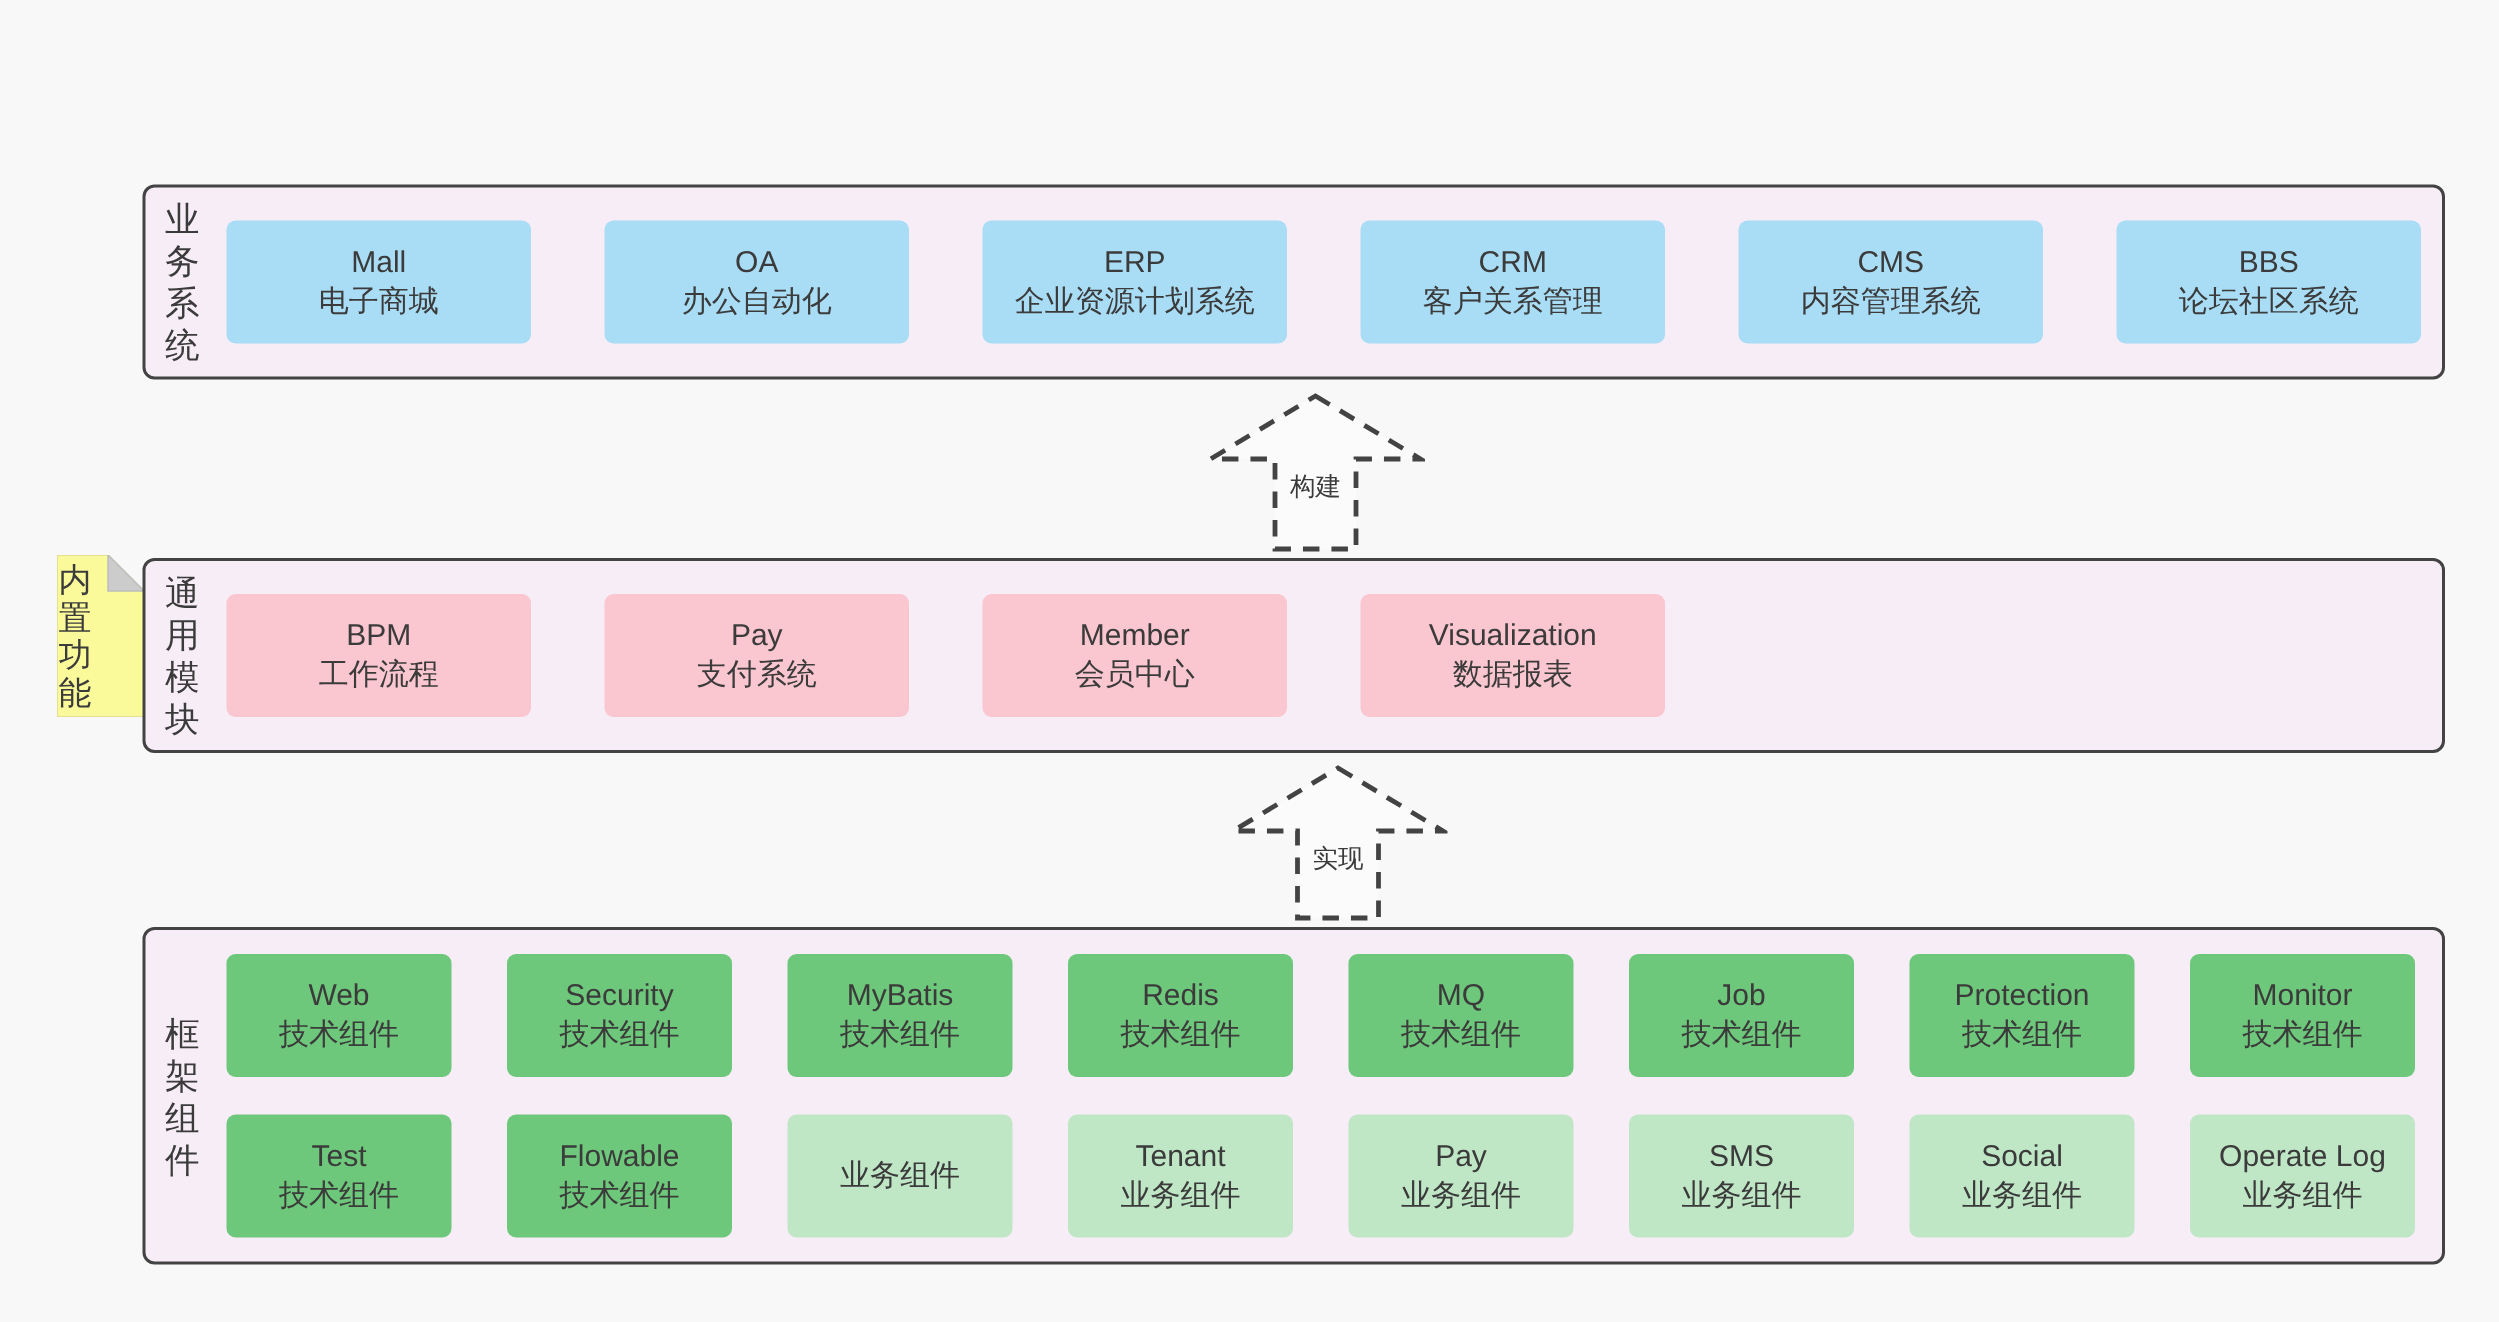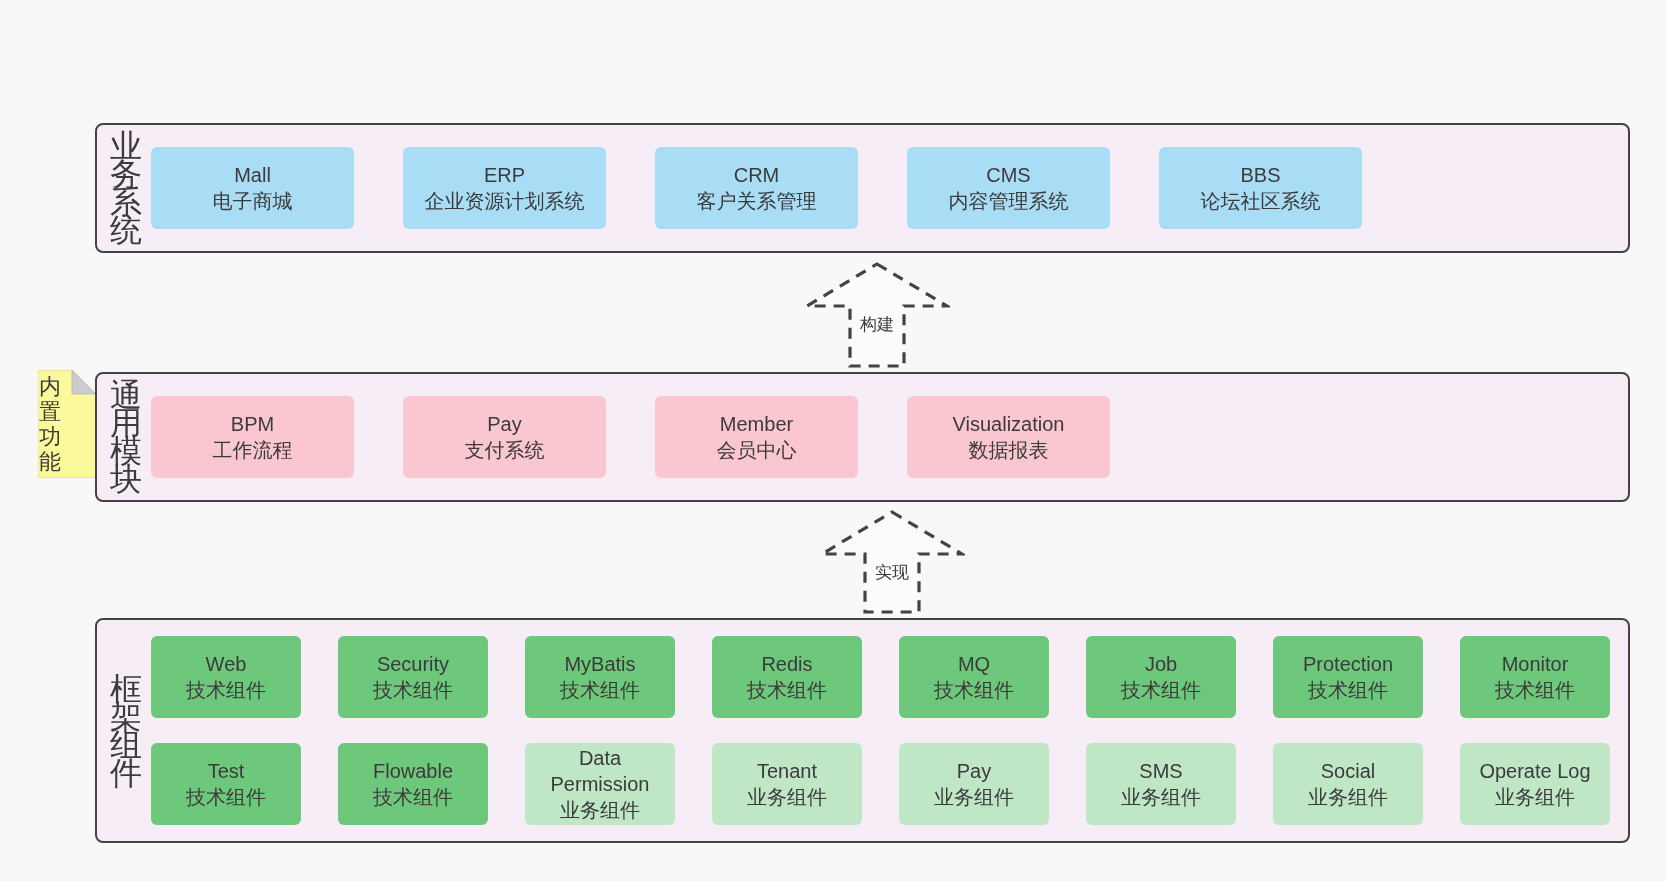--- a/index.html
+++ b/index.html
@@ -28,21 +28,21 @@
     align-items: center;
     z-index: 2;
   }
   #layer-business   { top: 123px; height: 130px; }
   #layer-modules    { top: 372px; height: 130px; }
   #layer-components { top: 618px; height: 225px; }
   .layer-label {
     flex: none;
     width: 30px;
     margin-left: 13px;
-    font-size: 32px;
+    font-size: 23px;
     line-height: 28px;
     word-break: break-all;
     text-align: left;
     color: var(--text, #3b3b3b);
   }
   .rows {
     display: flex;
     flex-direction: column;
     gap: 25px;
     margin-left: 11px;
@@ -129,20 +129,24 @@
   <div class="layer" id="layer-business">
     <div class="layer-label">业务系统</div>
     <div class="rows">
       <div class="row">
 
       <div class="box variant-blue">
             <div>Mall</div>
             <div>电子商城</div>
           </div>
           <div class="box variant-blue">
+            <div>OA</div>
+            <div>办公自动化</div>
+          </div>
+          <div class="box variant-blue">
             <div>ERP</div>
             <div>企业资源计划系统</div>
           </div>
           <div class="box variant-blue">
             <div>CRM</div>
             <div>客户关系管理</div>
           </div>
           <div class="box variant-blue">
             <div>CMS</div>
             <div>内容管理系统</div>
@@ -232,21 +236,20 @@
 
       <div class="box variant-green-dark">
             <div>Test</div>
             <div>技术组件</div>
           </div>
           <div class="box variant-green-dark">
             <div>Flowable</div>
             <div>技术组件</div>
           </div>
           <div class="box variant-green-light">
-            <div>Data Permission</div>
             <div>业务组件</div>
           </div>
           <div class="box variant-green-light">
             <div>Tenant</div>
             <div>业务组件</div>
           </div>
           <div class="box variant-green-light">
             <div>Pay</div>
             <div>业务组件</div>
           </div>

